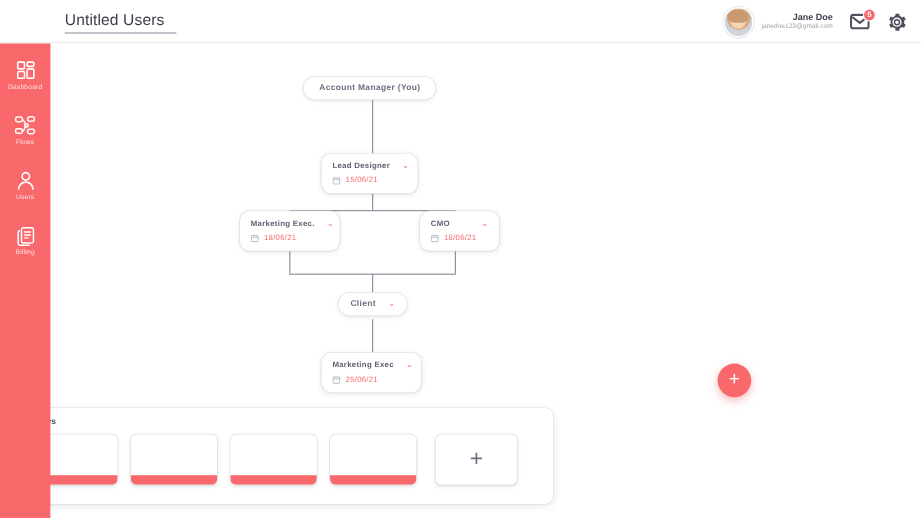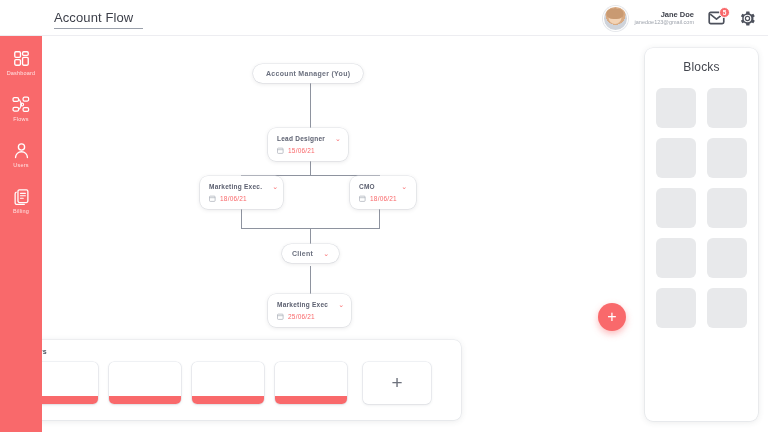--- a/index.html
+++ b/index.html
@@ -138,21 +138,21 @@
   .blocks-grid { display: grid; grid-template-columns: repeat(2, 40px); gap: 10px 11px; justify-content: center; }
   .block-tile { width: 40px; height: 40px; border-radius: 6px; background: #e8e9eb; cursor: pointer; }
 </style>
 </head>
 <body>
 
 <div class="app">
 
   <div class="header">
     <div class="flow-title-wrap">
-      <span class="flow-title">Account Flow</span>
+      <span class="flow-title">Untitled Users</span>
     </div>
 
     <div class="header-right">
       <div class="user-chip">
         <div class="avatar"></div>
         <div>
           <div class="user-name">Jane Doe</div>
           <div class="user-email">janedoe123@gmail.com</div>
         </div>
       </div>
@@ -315,29 +315,14 @@
       <div class="flow-card">
           <div class="bar"></div>
         </div>
       <div class="flow-card">
           <div class="bar"></div>
         </div>
       <div class="flow-add">+</div>
     </div>
   </div>
 
-  <div class="blocks-panel">
-    <div class="blocks-title">Blocks</div>
-    <div class="blocks-grid">
-      <div class="block-tile"></div>
-      <div class="block-tile"></div>
-      <div class="block-tile"></div>
-      <div class="block-tile"></div>
-      <div class="block-tile"></div>
-      <div class="block-tile"></div>
-      <div class="block-tile"></div>
-      <div class="block-tile"></div>
-      <div class="block-tile"></div>
-      <div class="block-tile"></div>
-    </div>
-  </div>
 
 </div>
 
 </body></html>

